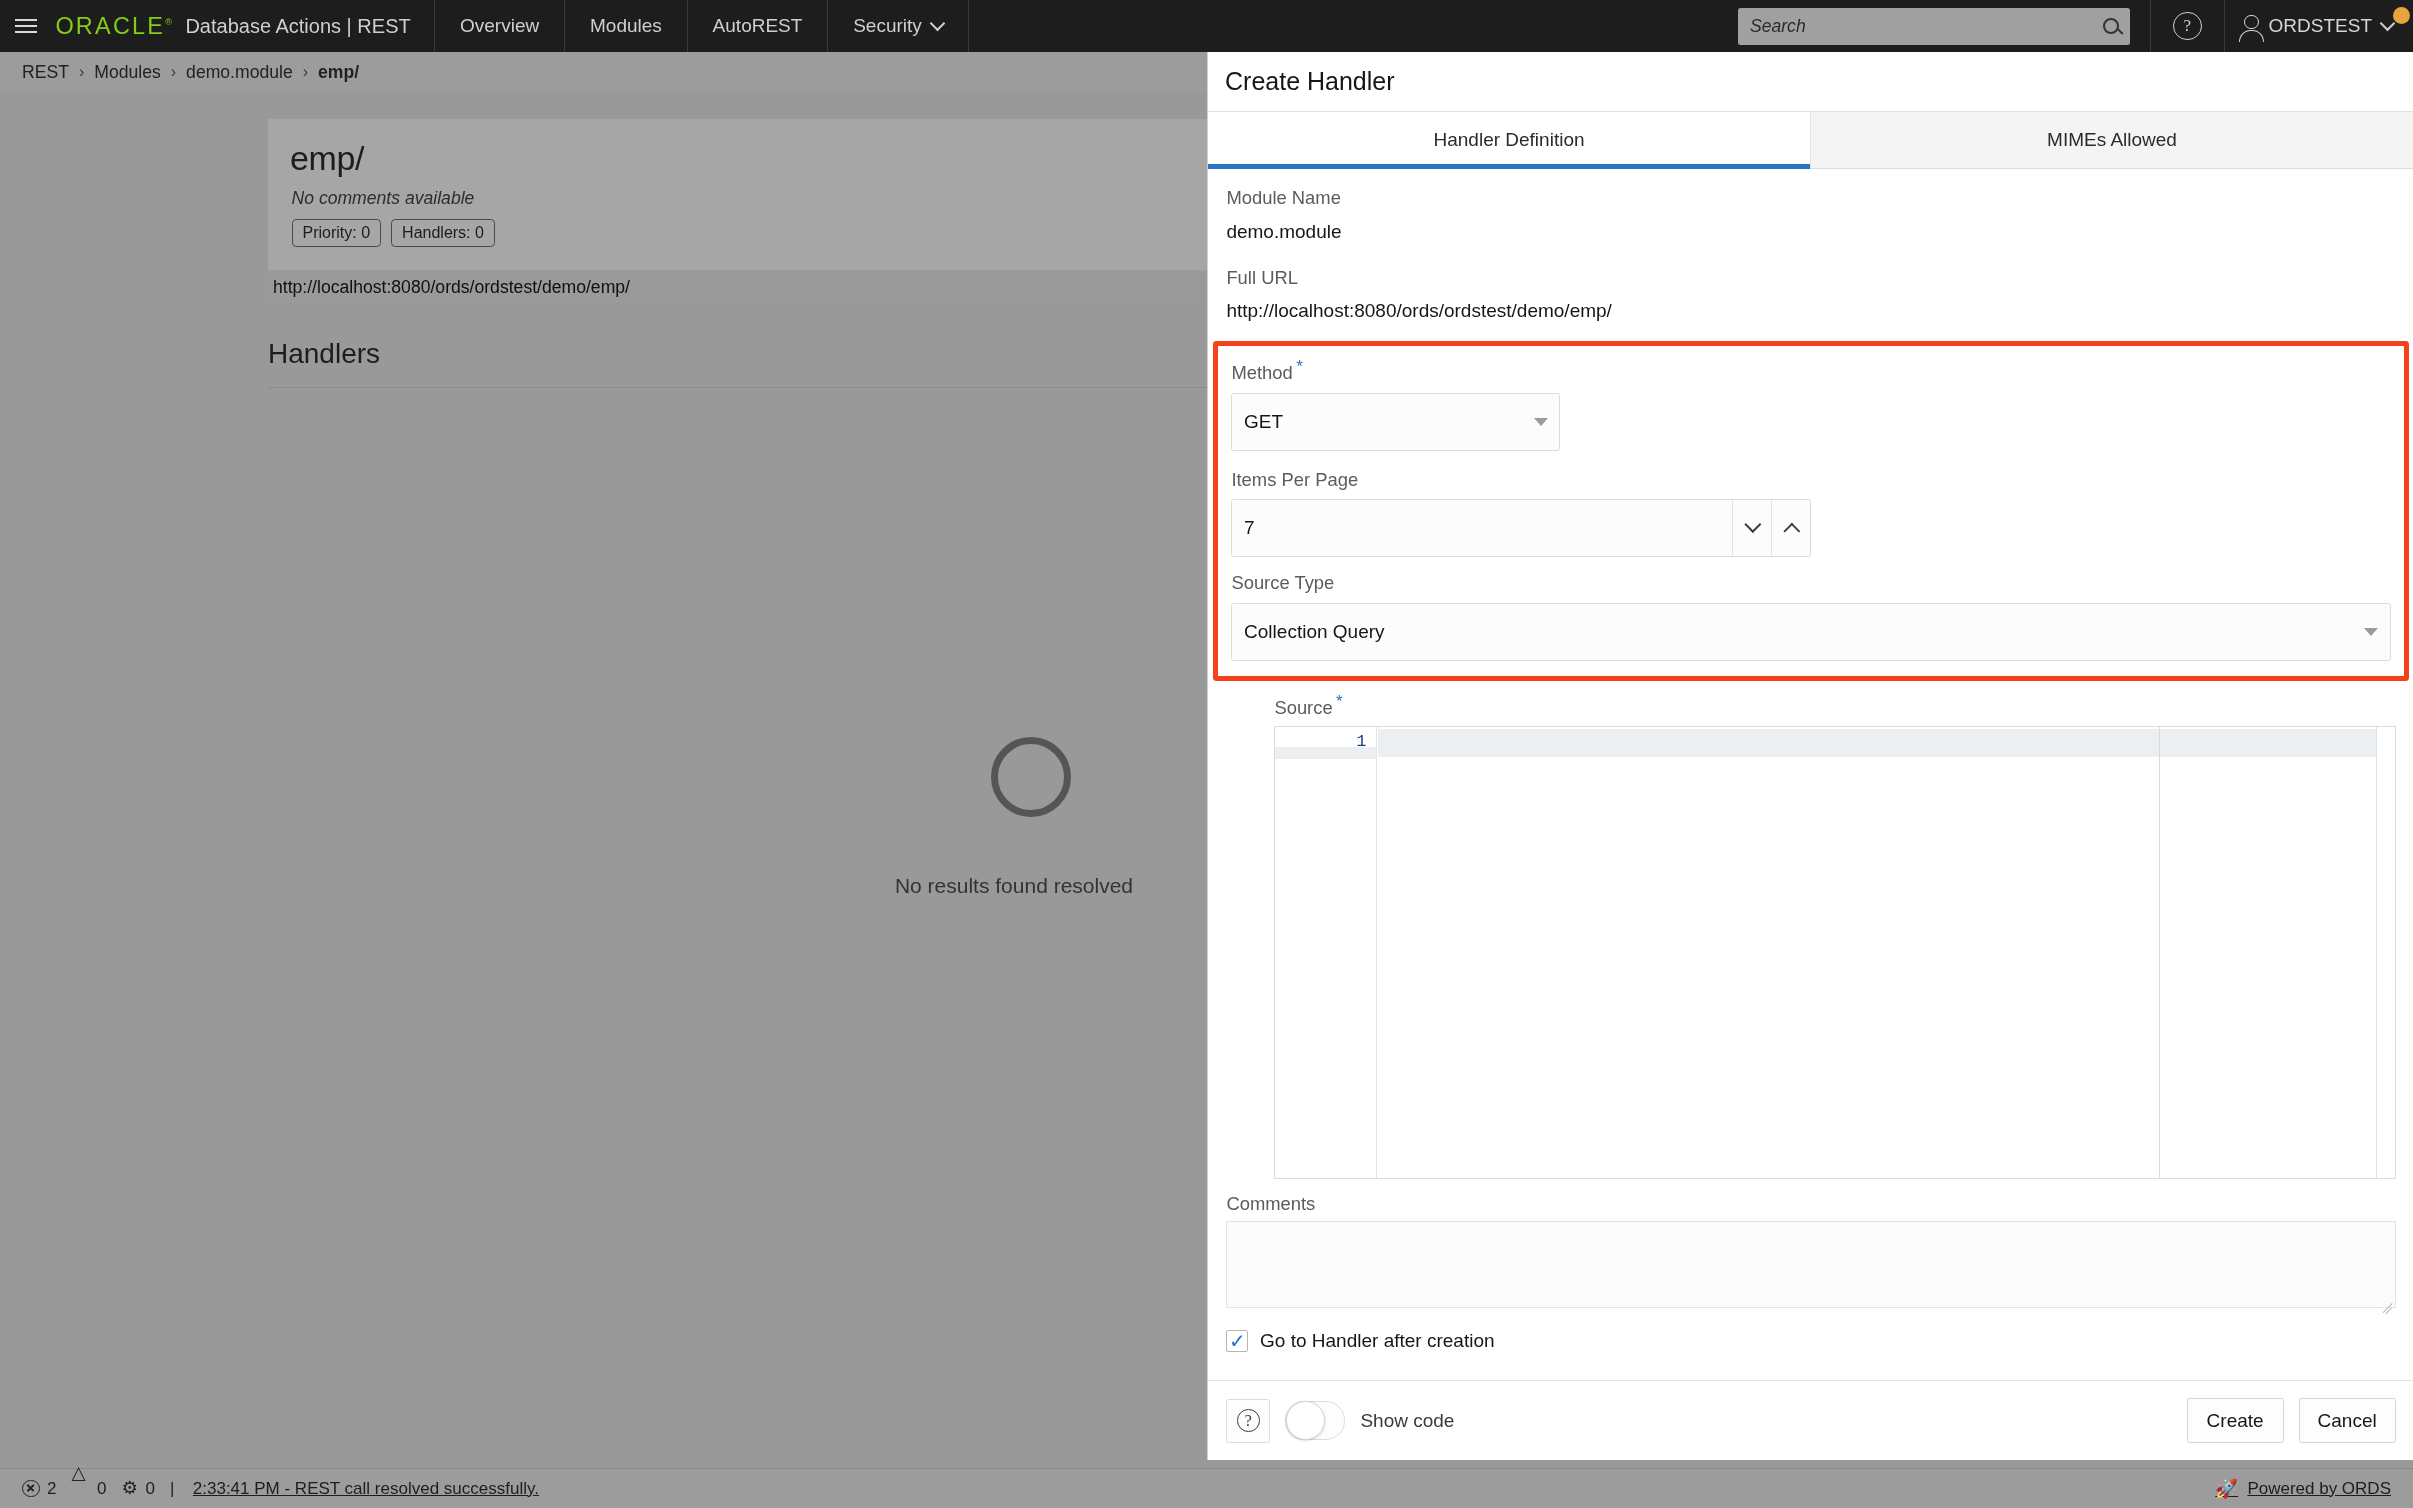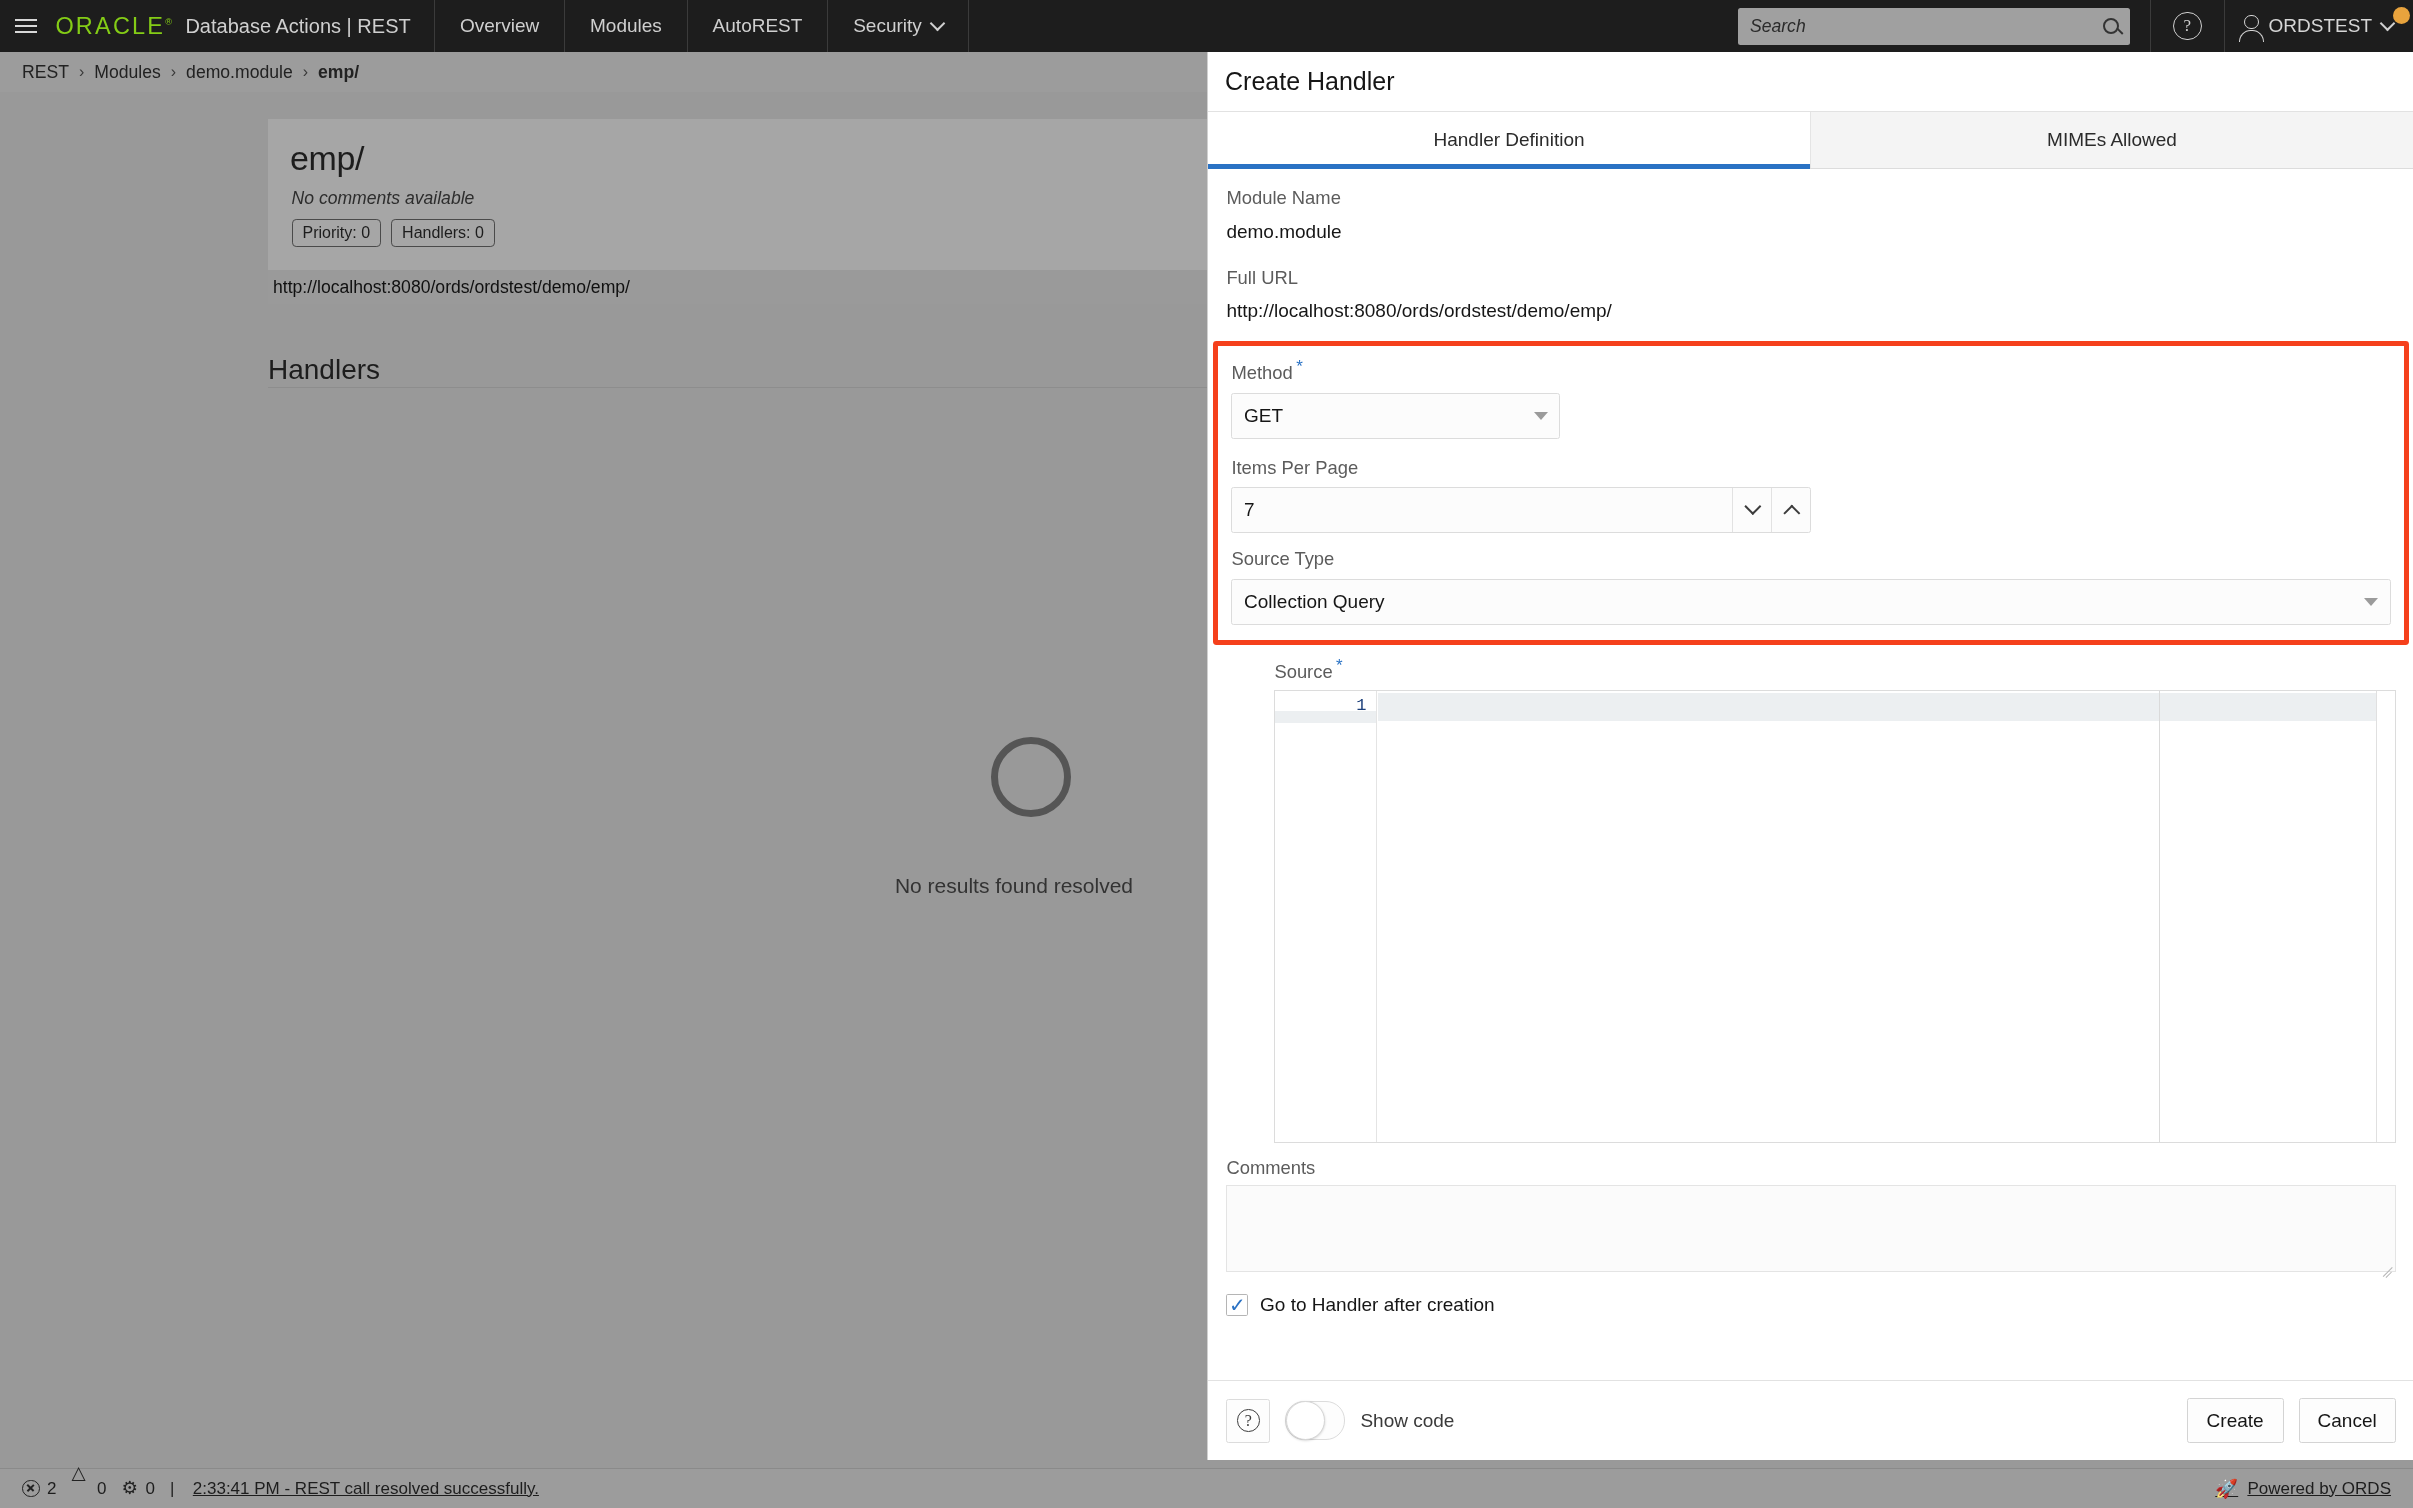--- a/index.html
+++ b/index.html
@@ -96,21 +96,21 @@
   .chip {
     border: 0.8px solid #4a4a4a; border-radius: 4.2px; padding: 4.2px 10px;
     font-size: 16px; color: #1d1d1d; background: transparent;
   }
   .url-bar {
     position: absolute; top: 270px; left: 268px; width: 939px; height: 34px;
     background: #9a9a9a; display: flex; align-items: center; padding-left: 5px;
     font-size: 17.6px; color: #101010;
   }
   .handlers-h {
-    position: absolute; top: 354px; left: 268px; width: 939px;
+    position: absolute; top: 338px; left: 268px; width: 939px;
     font-size: 28px; color: #1d1d1d;
   }
   .handlers-rule {
     position: absolute; top: 387px; left: 268px; width: 939px; height: 0.8px;
     background: #8d8d8d;
   }
   .empty-wrap {
     position: absolute; top: 737px; left: 268px; width: 939px;
     display: flex; flex-direction: column; align-items: center;
   }
@@ -175,21 +175,21 @@
     content:""; position: absolute; left: 0; right: 0; bottom: -0.8px; height: 5px;
     background: #2a72c4;
   }
   .dlg-body { flex: 1; position: relative; overflow: hidden; padding: 0 18.4px; }
 
   .fld-label { font-size: 18.4px; color: #5c5c5c; }
   .fld-value { font-size: 19px; color: #161616; }
   .req { color: #2a72c4; font-size: 17px; margin-left: 3.4px; vertical-align: super;}
 
   .inp {
-    height: 46px; border: 0.8px solid #dcdcdc; border-radius: 2.5px; background: #fcfcfc;
+    height: 58px; border: 0.8px solid #dcdcdc; border-radius: 2.5px; background: #fcfcfc;
     display: flex; align-items: center; padding: 0 11.7px; font-size: 19px; color: #161616;
   }
   .tri-dn { width:0;height:0;border-left:7.5px solid transparent;border-right:7.5px solid transparent;
             border-top:8.4px solid #9b9b9b; }
   .spin-btn {
     width: 39px; align-self: stretch; border-left: 0.8px solid #e2e2e2;
     display:flex; align-items:center; justify-content:center;
   }
   .chev-sm { width: 11.7px; height: 11.7px; border-right: 2.5px solid #3c3c3c;
              border-bottom: 2.5px solid #3c3c3c; }

